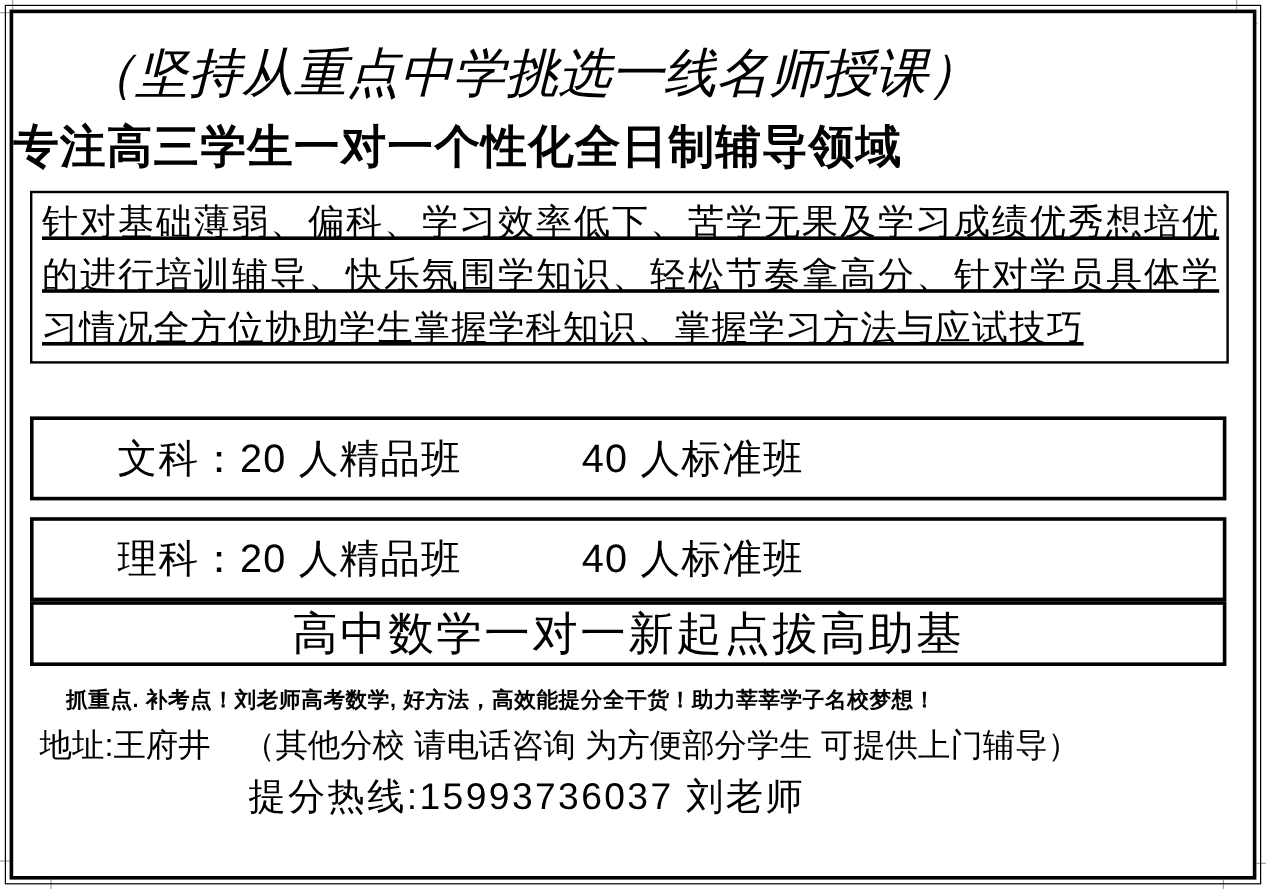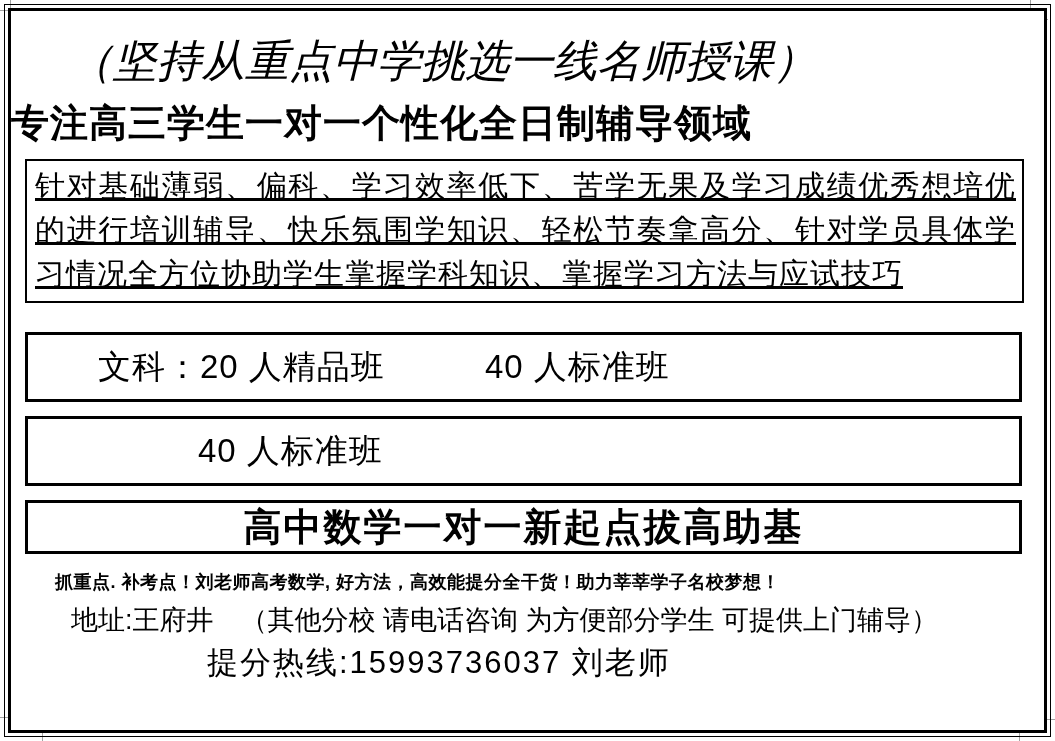--- a/index.html
+++ b/index.html
@@ -71,35 +71,35 @@
   
   .offer-box {
     margin: 0 22px 0 14px;
     border: 3px solid #000;
     height: 70px;
     display: flex; align-items: center;
     font-size: 33px; letter-spacing: 1px;
     padding-left: 70px;
   }
   .offer-box .alt { margin-left: 100px; }
-  .offer1 { margin-top: 29px; }
+  .offer1 { margin-top: 44px; }
   .offer2 { margin-top: 14px; }
 
   
   .math-box {
-    margin: 14px 22px 0 14px;
+    margin: 0 22px 0 14px;
     border: 3px solid #000;
     height: 54px;
     display: flex; align-items: center; justify-content: center;
-    font-size: 38px; font-weight: 700; letter-spacing: 2px;
+    font-size: 38px; font-weight: 400; letter-spacing: 2px;
   }
 
   
   .slogan  { margin: 16px 0 0 44px; font-size: 18px; font-weight: 600; letter-spacing: 0.5px; }
-  .address { margin: 8px 0 0 60px;  font-size: 27px; font-weight: 500; }
+  .address { margin: 8px 0 0 22px;  font-size: 27px; font-weight: 500; }
   .hotline { margin: 4px 0 0 196px; font-size: 31px; font-weight: 500; letter-spacing: 2px; }
 </style>
 </head>
 <body>
 
 <div class="mark mark-tl-v"></div>
 <div class="mark mark-tl-h"></div>
 <div class="mark mark-tl-handle"></div>
 <div class="mark mark-tr-v"></div>
 <div class="mark mark-tr-h"></div>
@@ -121,20 +121,21 @@
       <div class="intro-box">
         <div class="intro-text">针对基础薄弱、偏科、学习效率低下、苦学无果及学习成绩优秀想培优的进行培训辅导、快乐氛围学知识、轻松节奏拿高分、针对学员具体学习情况全方位协助学生掌握学科知识、掌握学习方法与应试技巧</div>
       </div>
 
       <div class="offer-box offer1">
         <span>文科：20 人精品班</span>
         <span class="alt">40 人标准班</span>
       </div>
 
       <div class="offer-box offer2">
+        <span>理科：20 人精品班</span>
         <span class="alt">40 人标准班</span>
       </div>
 
       <div class="math-box">
         <span>高中数学一对一新起点拔高助基</span>
       </div>
 
       <div class="slogan">抓重点. 补考点！刘老师高考数学, 好方法，高效能提分全干货！助力莘莘学子名校梦想！</div>
       <div class="address">地址:王府井　（其他分校 请电话咨询 为方便部分学生 可提供上门辅导）</div>
       <div class="hotline">提分热线:15993736037 刘老师</div>

